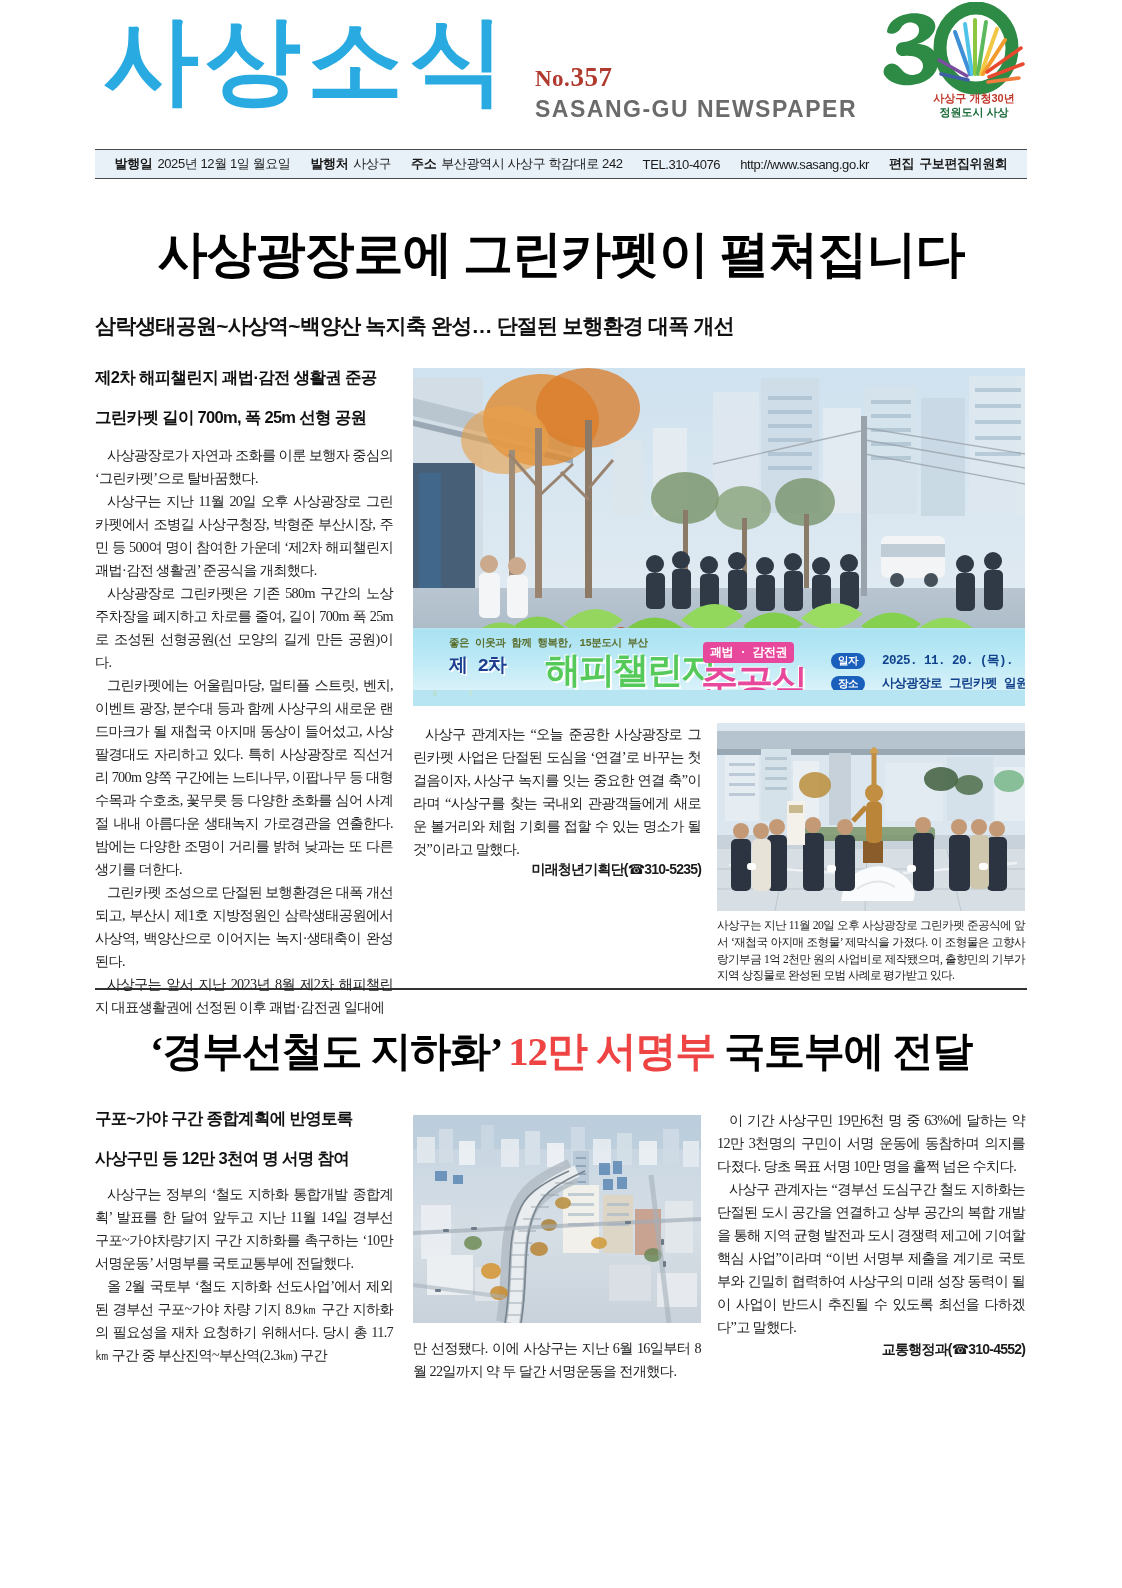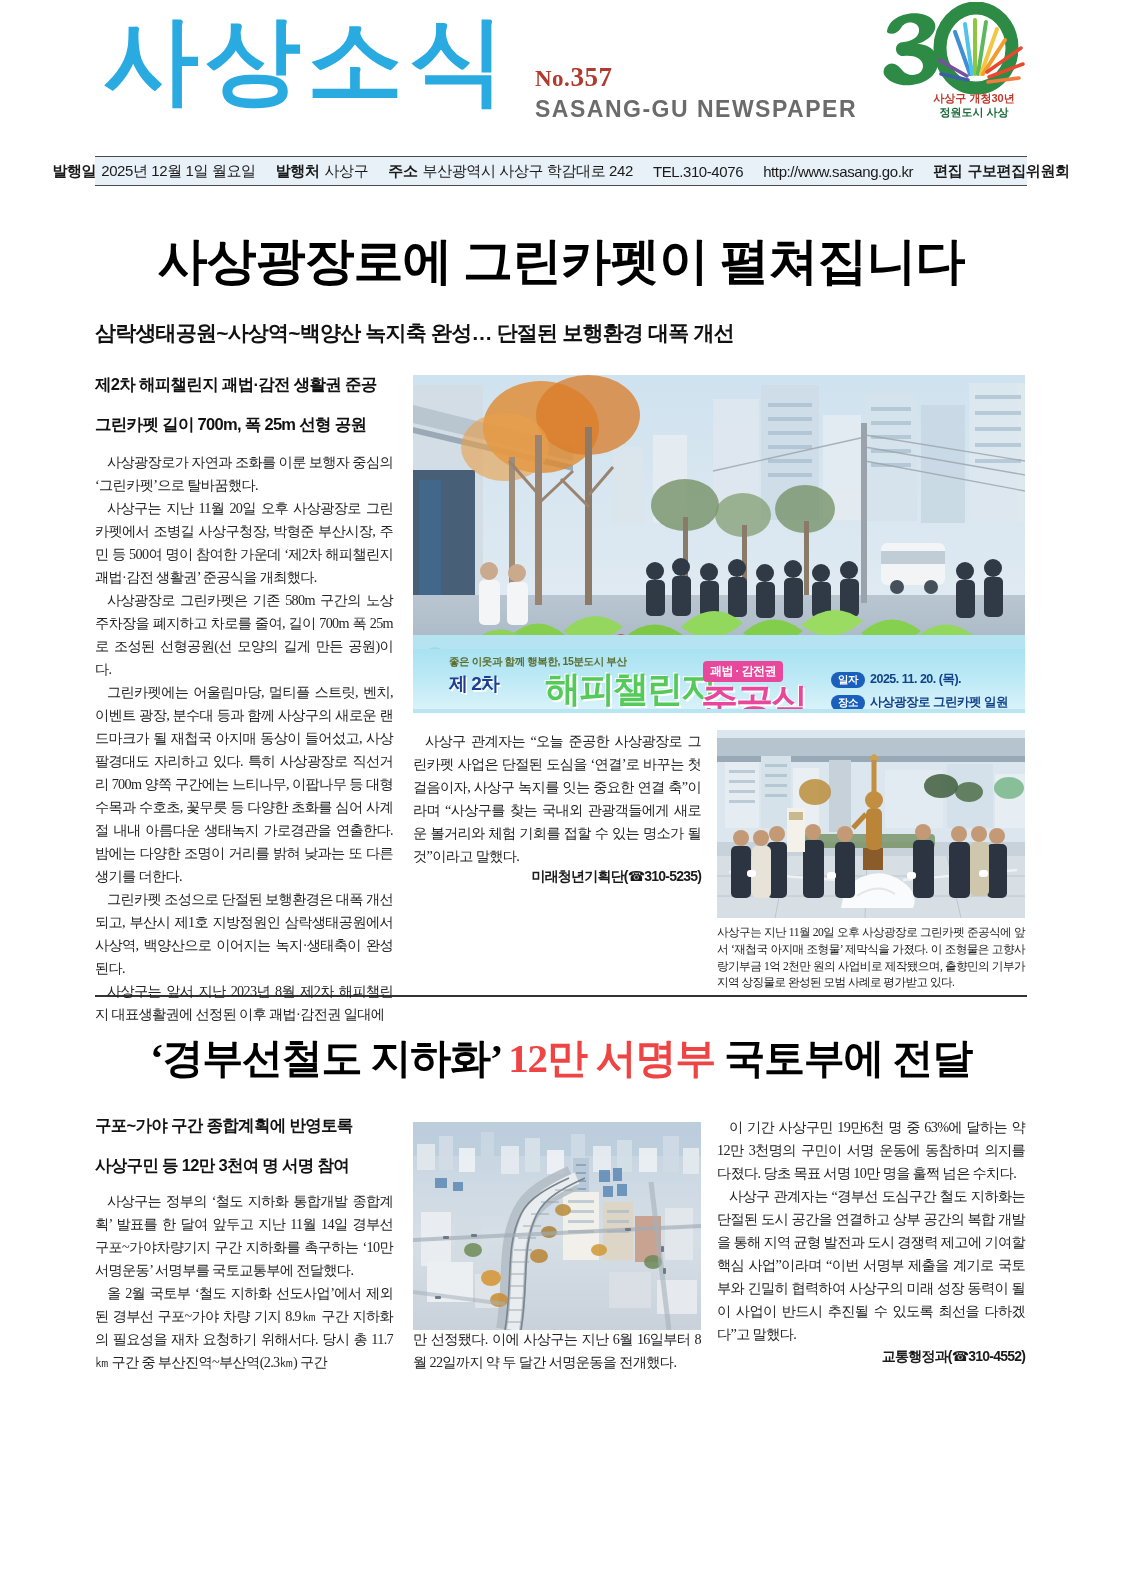--- a/index.html
+++ b/index.html
@@ -67,30 +67,30 @@
     position: absolute;
     right: 2px;
     top: 2px;
     width: 150px;
     height: 122px;
   }
   .emblem svg { display: block; }
 
   
   .infobar {
-    margin: 8px 95px 0 95px;
+    margin: 1px 95px 0 95px;
     height: 30px;
     background: #e8f1f8;
     border-top: 1.5px solid #4a4a4a;
     border-bottom: 1.5px solid #4a4a4a;
     display: flex;
     align-items: center;
     justify-content: center;
     gap: 20px;
-    font-size: 15px;
+    font-size: 13px;
     color: #1a1a1a;
     white-space: nowrap;
     letter-spacing: -0.4px;
   }
   .infobar .seg { display: inline-flex; align-items: baseline; gap: 5px; }
   .infobar .lbl { font-weight: 700; }
   .infobar .val { font-weight: 400; }
   .infobar .single { font-weight: 400; }
   .infobar .singleb { font-weight: 700; }
 
@@ -222,42 +222,43 @@
   .photo-a2 {
     position: absolute;
     left: 318px; top: 6px;
     width: 288px;
     height: 208px;
     overflow: hidden;
     background: #c6d6e4;
   }
   .a2-col2-bottom {
     position: absolute;
-    left: 318px; top: 212px;
+    left: 318px; top: 228px;
     width: 288px;
   }
   .a2-col3 { position: absolute; left: 622px; top: 0; width: 308px; }
   .a2-col3 .sign {
     text-align: right;
     font-weight: 700;
     font-size: 14px;
     letter-spacing: -0.8px;
     margin-top: 2px;
   }
 
   
   .ph { position: absolute; inset: 0; }
 
   
   .banner {
     position: absolute;
-    left: 0; right: 0; bottom: 4px;
+    left: 0; right: 0; bottom: 16px;
     height: 60px;
     background: linear-gradient(180deg,#a9e2f2 0%, #bfeaf6 55%, #d9f2f9 100%);
     overflow: hidden;
+    font-family: Liberation Mono, monospace;
   }
   .bn-line1 {
     position: absolute; left: 36px; top: 6px;
     font-size: 10.5px; font-weight: 700; color: #5a6e2e;
     letter-spacing: -0.4px; white-space: nowrap;
   }
   .bn-2cha {
     position: absolute; left: 36px; top: 22px;
     font-size: 19px; font-weight: 800; color: #1e3f8f;
     letter-spacing: -1px; white-space: nowrap;
@@ -282,21 +283,21 @@
     text-shadow: 2px 2px 0 #ffffff, -1px -1px 0 #ffffff;
   }
   .bn-info {
     position: absolute; left: 418px; top: 22px;
     font-size: 12.5px; font-weight: 700; color: #10418a;
     letter-spacing: -0.5px; white-space: nowrap;
   }
   .bn-info .chip {
     display: inline-block; background: #1b5fbd; color: #fff;
     border-radius: 9px; padding: 1px 7px; font-size: 10.5px;
-    margin-right: 5px;
+    margin-right: 17px;
   }
   .bn-info .row2 { margin-top: 6px; }
 </style>
 </head>
 <body>
 
 <div class="page">
 
   <div class="masthead">
     <div class="masthead-title">사상소식</div>

